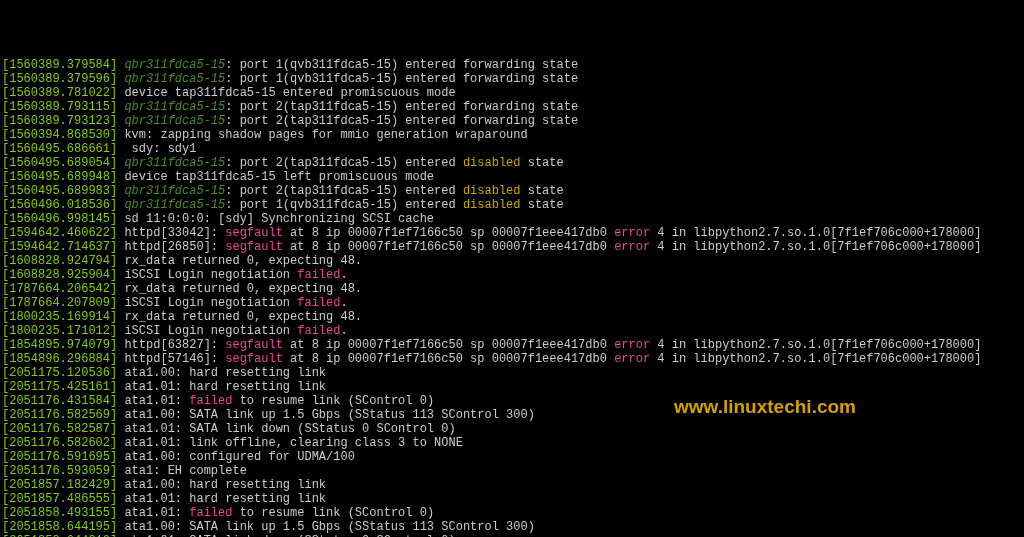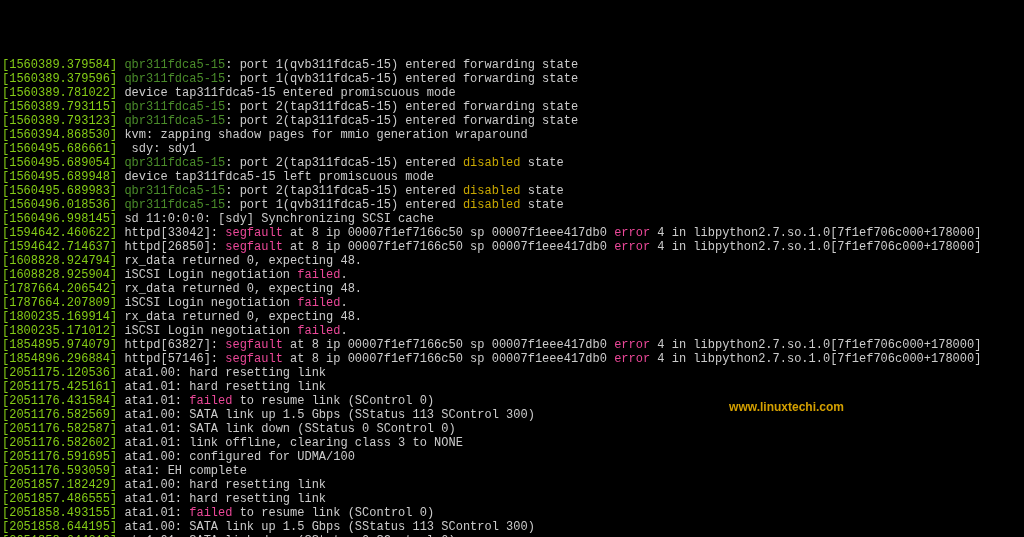--- a/index.html
+++ b/index.html
@@ -12,30 +12,30 @@
       padding: 2px;
       white-space: pre;
       width: 1024px;
       height: 537px;
       overflow: hidden;
       position: relative;
     }
     .line { display: block; }
     .ts { color: #84cc16; }
     .txt { color: #ccc; text-align: right; }
-    .green { color: #4a8c2a; }
+    .green { color: #4a8c2a; font-style: italic; }
     .yellow { color: #c9a800; text-align: center; }
     .red { color: #ec4899; }
     .watermark {
       position: absolute;
-      right: 180px;
+      right: 168px;
       top: 400px;
       color: #d4a000;
       font-weight: bold;
-      font-size: 12px;
+      font-size: 19px;
       font-family: Arial, sans-serif;
     }
     #log {}
   </style>
 </head>
 <body>
 
 
 
 <div id="log"><div class="line"><span class="ts">[1560389.379584]</span><span class="green"> qbr311fdca5-15</span><span class="txt">: port 1(qvb311fdca5-15) entered forwarding state</span></div><div class="line"><span class="ts">[1560389.379596]</span><span class="green"> qbr311fdca5-15</span><span class="txt">: port 1(qvb311fdca5-15) entered forwarding state</span></div><div class="line"><span class="ts">[1560389.781022]</span><span class="txt"> device tap311fdca5-15 entered promiscuous mode</span></div><div class="line"><span class="ts">[1560389.793115]</span><span class="green"> qbr311fdca5-15</span><span class="txt">: port 2(tap311fdca5-15) entered forwarding state</span></div><div class="line"><span class="ts">[1560389.793123]</span><span class="green"> qbr311fdca5-15</span><span class="txt">: port 2(tap311fdca5-15) entered forwarding state</span></div><div class="line"><span class="ts">[1560394.868530]</span><span class="txt"> kvm: zapping shadow pages for mmio generation wraparound</span></div><div class="line"><span class="ts">[1560495.686661]</span><span class="txt">  sdy: sdy1</span></div><div class="line"><span class="ts">[1560495.689054]</span><span class="green"> qbr311fdca5-15</span><span class="txt">: port 2(tap311fdca5-15) entered </span><span class="yellow">disabled</span><span class="txt"> state</span></div><div class="line"><span class="ts">[1560495.689948]</span><span class="txt"> device tap311fdca5-15 left promiscuous mode</span></div><div class="line"><span class="ts">[1560495.689983]</span><span class="green"> qbr311fdca5-15</span><span class="txt">: port 2(tap311fdca5-15) entered </span><span class="yellow">disabled</span><span class="txt"> state</span></div><div class="line"><span class="ts">[1560496.018536]</span><span class="green"> qbr311fdca5-15</span><span class="txt">: port 1(qvb311fdca5-15) entered </span><span class="yellow">disabled</span><span class="txt"> state</span></div><div class="line"><span class="ts">[1560496.998145]</span><span class="txt"> sd 11:0:0:0: [sdy] Synchronizing SCSI cache</span></div><div class="line"><span class="ts">[1594642.460622]</span><span class="txt"> httpd[33042]: </span><span class="red">segfault</span><span class="txt"> at 8 ip 00007f1ef7166c50 sp 00007f1eee417db0 </span><span class="red">error</span><span class="txt"> 4 in libpython2.7.so.1.0[7f1ef706c000+178000]</span></div><div class="line"><span class="ts">[1594642.714637]</span><span class="txt"> httpd[26850]: </span><span class="red">segfault</span><span class="txt"> at 8 ip 00007f1ef7166c50 sp 00007f1eee417db0 </span><span class="red">error</span><span class="txt"> 4 in libpython2.7.so.1.0[7f1ef706c000+178000]</span></div><div class="line"><span class="ts">[1608828.924794]</span><span class="txt"> rx_data returned 0, expecting 48.</span></div><div class="line"><span class="ts">[1608828.925904]</span><span class="txt"> iSCSI Login negotiation </span><span class="red">failed</span><span class="txt">.</span></div><div class="line"><span class="ts">[1787664.206542]</span><span class="txt"> rx_data returned 0, expecting 48.</span></div><div class="line"><span class="ts">[1787664.207809]</span><span class="txt"> iSCSI Login negotiation </span><span class="red">failed</span><span class="txt">.</span></div><div class="line"><span class="ts">[1800235.169914]</span><span class="txt"> rx_data returned 0, expecting 48.</span></div><div class="line"><span class="ts">[1800235.171012]</span><span class="txt"> iSCSI Login negotiation </span><span class="red">failed</span><span class="txt">.</span></div><div class="line"><span class="ts">[1854895.974079]</span><span class="txt"> httpd[63827]: </span><span class="red">segfault</span><span class="txt"> at 8 ip 00007f1ef7166c50 sp 00007f1eee417db0 </span><span class="red">error</span><span class="txt"> 4 in libpython2.7.so.1.0[7f1ef706c000+178000]</span></div><div class="line"><span class="ts">[1854896.296884]</span><span class="txt"> httpd[57146]: </span><span class="red">segfault</span><span class="txt"> at 8 ip 00007f1ef7166c50 sp 00007f1eee417db0 </span><span class="red">error</span><span class="txt"> 4 in libpython2.7.so.1.0[7f1ef706c000+178000]</span></div><div class="line"><span class="ts">[2051175.120536]</span><span class="txt"> ata1.00: hard resetting link</span></div><div class="line"><span class="ts">[2051175.425161]</span><span class="txt"> ata1.01: hard resetting link</span></div><div class="line"><span class="ts">[2051176.431584]</span><span class="txt"> ata1.01: </span><span class="red">failed</span><span class="txt"> to resume link (SControl 0)</span></div><div class="line"><span class="ts">[2051176.582569]</span><span class="txt"> ata1.00: SATA link up 1.5 Gbps (SStatus 113 SControl 300)</span></div><div class="line"><span class="ts">[2051176.582587]</span><span class="txt"> ata1.01: SATA link down (SStatus 0 SControl 0)</span></div><div class="line"><span class="ts">[2051176.582602]</span><span class="txt"> ata1.01: link offline, clearing class 3 to NONE</span></div><div class="line"><span class="ts">[2051176.591695]</span><span class="txt"> ata1.00: configured for UDMA/100</span></div><div class="line"><span class="ts">[2051176.593059]</span><span class="txt"> ata1: EH complete</span></div><div class="line"><span class="ts">[2051857.182429]</span><span class="txt"> ata1.00: hard resetting link</span></div><div class="line"><span class="ts">[2051857.486555]</span><span class="txt"> ata1.01: hard resetting link</span></div><div class="line"><span class="ts">[2051858.493155]</span><span class="txt"> ata1.01: </span><span class="red">failed</span><span class="txt"> to resume link (SControl 0)</span></div><div class="line"><span class="ts">[2051858.644195]</span><span class="txt"> ata1.00: SATA link up 1.5 Gbps (SStatus 113 SControl 300)</span></div><div class="line"><span class="ts">[2051858.644210]</span><span class="txt"> ata1.01: SATA link down (SStatus 0 SControl 0)</span></div></div>

